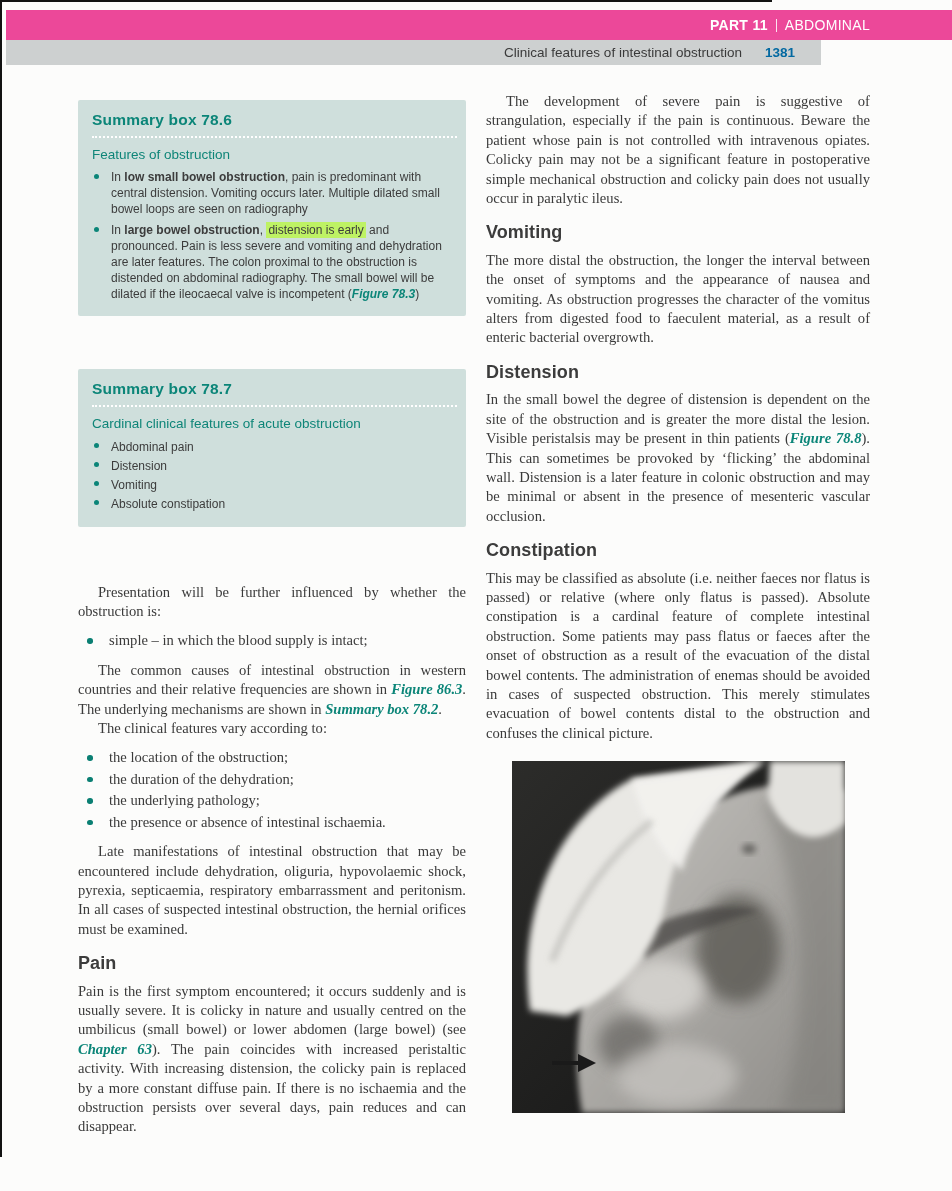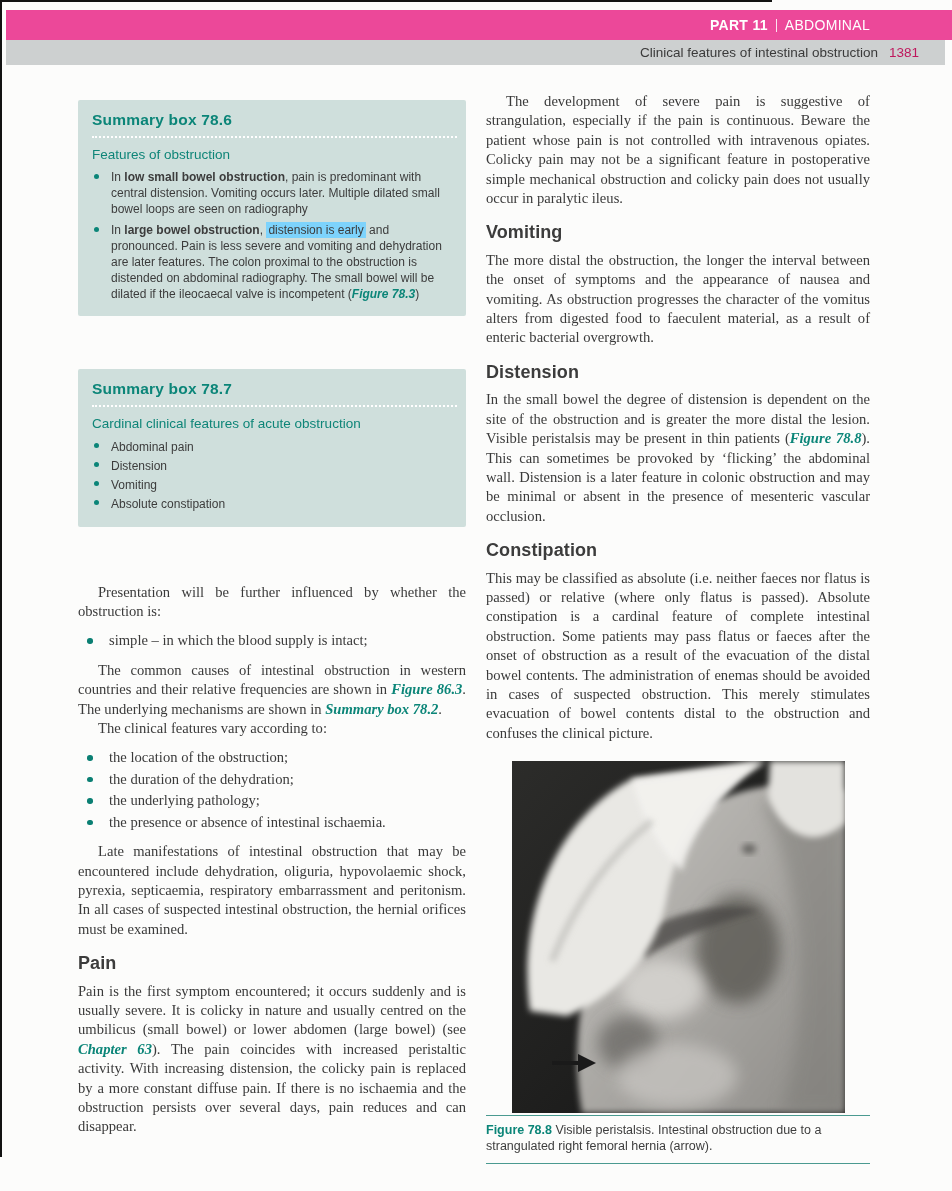--- a/index.html
+++ b/index.html
@@ -14,25 +14,25 @@
   
   .part-bar{
     position:absolute;left:6px;right:0;top:10px;height:30px;background:#ec4899;
     color:#fff;font-family:"Liberation Sans",sans-serif;font-size:14px;
     display:flex;align-items:center;justify-content:flex-end;padding-right:82px;box-sizing:border-box;
     letter-spacing:.3px;
   }
   .part-label{font-weight:bold;}
   .part-sep{width:1px;height:13px;background:rgba(255,255,255,.85);margin:0 8px;}
   .running-bar{
-    position:absolute;left:6px;top:40px;width:939px;height:25px;background:#cdd0d0;
+    position:absolute;left:6px;top:40px;width:815px;height:25px;background:#cdd0d0;
     font-family:"Liberation Sans",sans-serif;font-size:13.5px;color:#3a3a3a;
     display:flex;align-items:center;justify-content:flex-end;box-sizing:border-box;
   }
-  .page-number{font-weight:normal;color:#be185d;margin-left:11px;margin-right:26px;}
+  .page-number{font-weight:bold;color:#0369a1;margin-left:23px;margin-right:26px;}
 
   
   .col-left{position:absolute;left:78px;top:100px;width:388px;}
   .col-right{position:absolute;left:486px;top:92px;width:384px;}
 
   
   .summary-box{
     background:#cfdfdc;border-radius:2px;padding:11px 12px 13px 14px;
     font-family:"Liberation Sans",sans-serif;
   }
@@ -54,21 +54,21 @@
   .flow p.indent{text-indent:20px;}
   .flow h2{
     font-family:"Liberation Sans",sans-serif;font-size:18px;color:#3c3c3c;
     margin:15px 0 8px;letter-spacing:.1px;
   }
   .body-list{list-style:none;margin:10px 0;padding:0;}
   .body-list li{position:relative;padding-left:31px;margin-bottom:2px;}
   .body-list .dot{position:absolute;left:9px;top:7px;width:5.5px;height:5.5px;border-radius:50%;background:#0a7f73;}
 
   .seg-b{font-weight:bold;}
-  .seg-hl{background:#7dd3fc;padding:1px 2px;}
+  .seg-hl{background:#bef264;padding:1px 2px;}
   .seg-ref{color:#0b8578;font-weight:bold;font-style:italic;}
   .seg-figlabel{color:#0b8578;font-weight:bold;}
 
   
   figure{margin:18px 0 0;}
   .photo-wrap{margin-left:26px;width:333px;height:352px;}
   .photo-wrap svg{display:block;}
   .caption{
     margin-top:2px;border-top:1.5px solid #4a9a90;border-bottom:1.5px solid #4a9a90;
     padding:6px 0 9px;font-family:"Liberation Sans",sans-serif;font-size:12.5px;
@@ -177,15 +177,14 @@
         <path d="M18 250 C 5 160 40 60 120 18 L 255 0 C 195 35 165 80 155 135 C 147 185 115 230 55 255 Z" fill="#e9e8e4" filter="url(#soft)"></path>
         <path d="M120 18 L 250 0 C 210 30 180 70 170 110 C 150 90 130 60 120 18 Z" fill="#f3f2ef" opacity="0.9" filter="url(#soft)"></path>
         <path d="M40 200 C 60 150 90 100 140 60" stroke="#b8b7b3" stroke-width="6" fill="none" opacity="0.7" filter="url(#soft)"></path>
         <path d="M258 0 L 333 0 L 333 62 C 300 92 268 70 256 36 Z" fill="#e3e2de" filter="url(#soft)"></path>
         <g>
           <rect x="40" y="300" width="28" height="4" fill="#1a1a1a"></rect>
           <polygon points="66,293 66,311 84,302" fill="#1a1a1a"></polygon>
         </g>
       </svg>
     </div>
-    <figcaption class="caption"><span class="seg-figlabel">Figure 78.8</span><span> Visible peristalsis. Intestinal obstruction due to a strangulated right femoral hernia (arrow).</span></figcaption>
   </figure>
 </div>
 
 </body></html>

